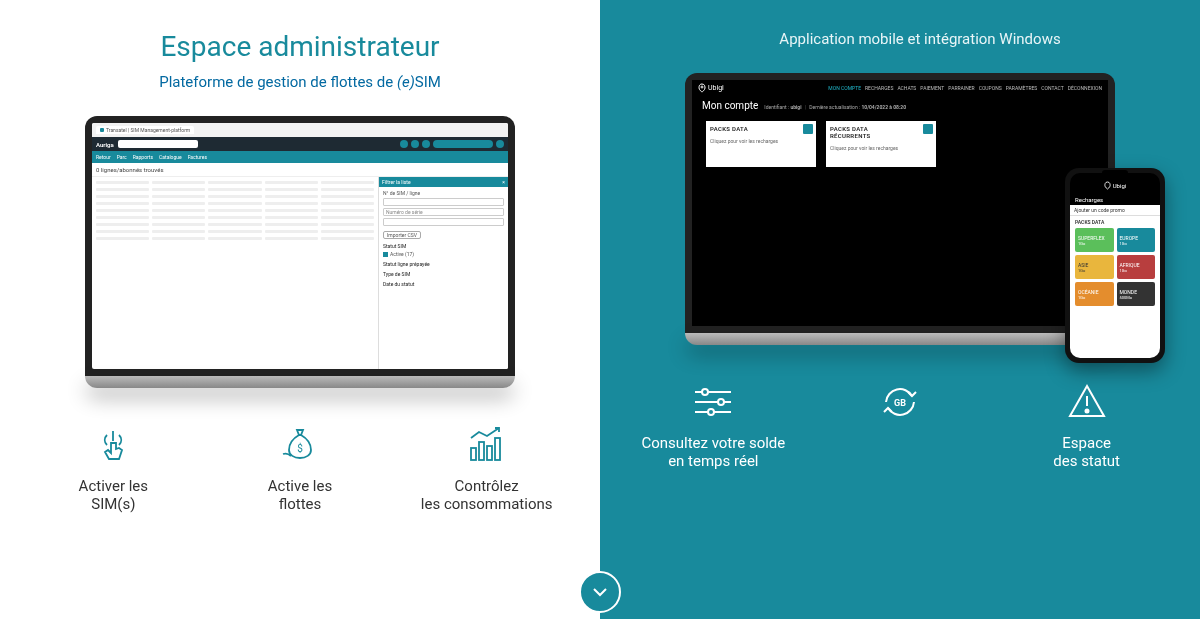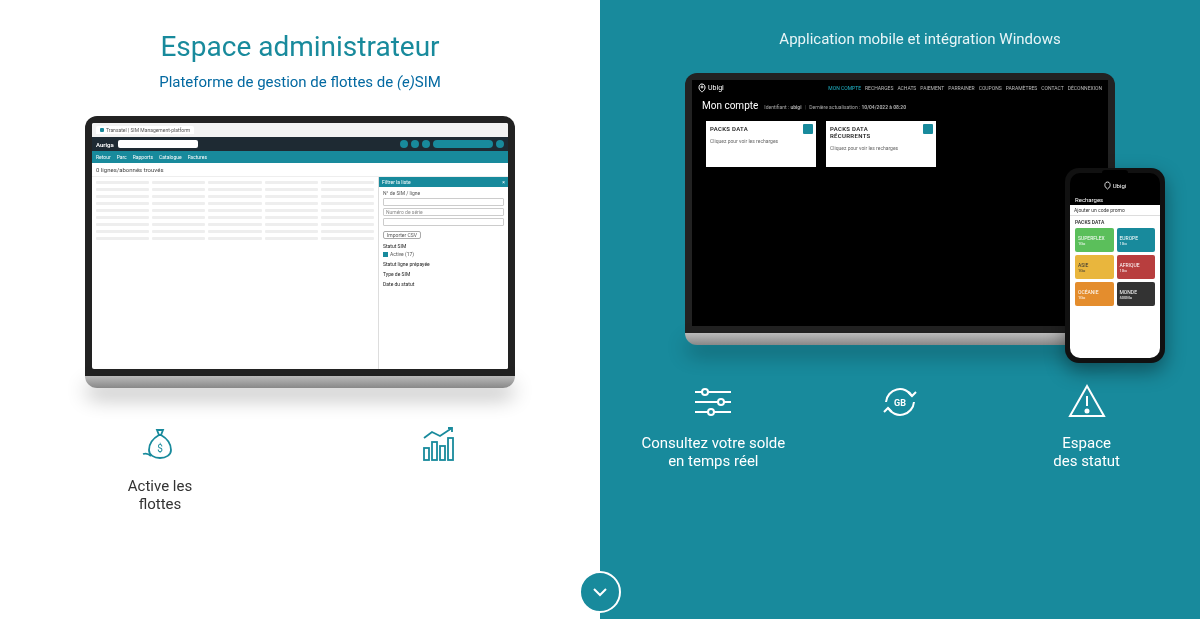--- a/index.html
+++ b/index.html
@@ -277,40 +277,52 @@
         </div>
       </div>
     </div>
     <div class="laptop-base"></div>
   </div>
   </div>
 
   <div class="features">
     <div class="feature">
       <div class="ico">
+        <svg width="40" height="40" viewBox="0 0 40 40" fill="none" stroke-width="1.8">
+          <path d="M20 6 v10"></path>
+          <path d="M14 10 c-3 3 -3 7 0 10"></path>
+          <path d="M26 10 c3 3 3 7 0 10"></path>
+          <path d="M18 18 v10 l-3 -3 -3 2 4 7 h10 l3 -9 -3 -2 -3 1 v-6 z"></path>
+        </svg>
+      </div>
+      <div class="lbl"><span>Activer les</span><br><span>SIM(s)</span></div>
+    </div>
+    <div class="feature">
+      <div class="ico">
         <svg width="42" height="42" viewBox="0 0 42 42" fill="none" stroke-width="1.8">
           <path d="M18 6 l6 0 l-2 5 h-2 z"></path>
           <path d="M20 11 c-7 4 -10 10 -10 15 c0 5 5 8 11 8 s11 -3 11 -8 c0 -5 -3 -11 -10 -15"></path>
           <text x="21" y="28" font-size="10" fill="#188a9c" stroke="none" text-anchor="middle">$</text>
           <path d="M4 30 c3 -1 6 0 8 2"></path>
         </svg>
       </div>
       <div class="lbl"><span>Active les</span><br><span>flottes</span></div>
     </div>
     <div class="feature">
       <div class="ico">
         <svg width="44" height="42" viewBox="0 0 44 42" fill="none" stroke-width="1.8">
           <rect x="6" y="24" width="5" height="12"></rect>
           <rect x="14" y="18" width="5" height="18"></rect>
           <rect x="22" y="22" width="5" height="14"></rect>
           <rect x="30" y="14" width="5" height="22"></rect>
           <polyline points="6,14 14,8 22,12 34,4"></polyline>
           <path d="M30 4 h4 v4"></path>
         </svg>
       </div>
+      <div class="lbl"><span>Contrôlez</span><br><span>les consommations</span></div>
     </div>
   </div>
 </div>
 
 <div class="panel panel-right">
   <div class="panel-sub">Application mobile et intégration Windows</div>
 
   <div class="laptop-wrap">
   <div class="laptop">
     <div class="laptop-screen">

